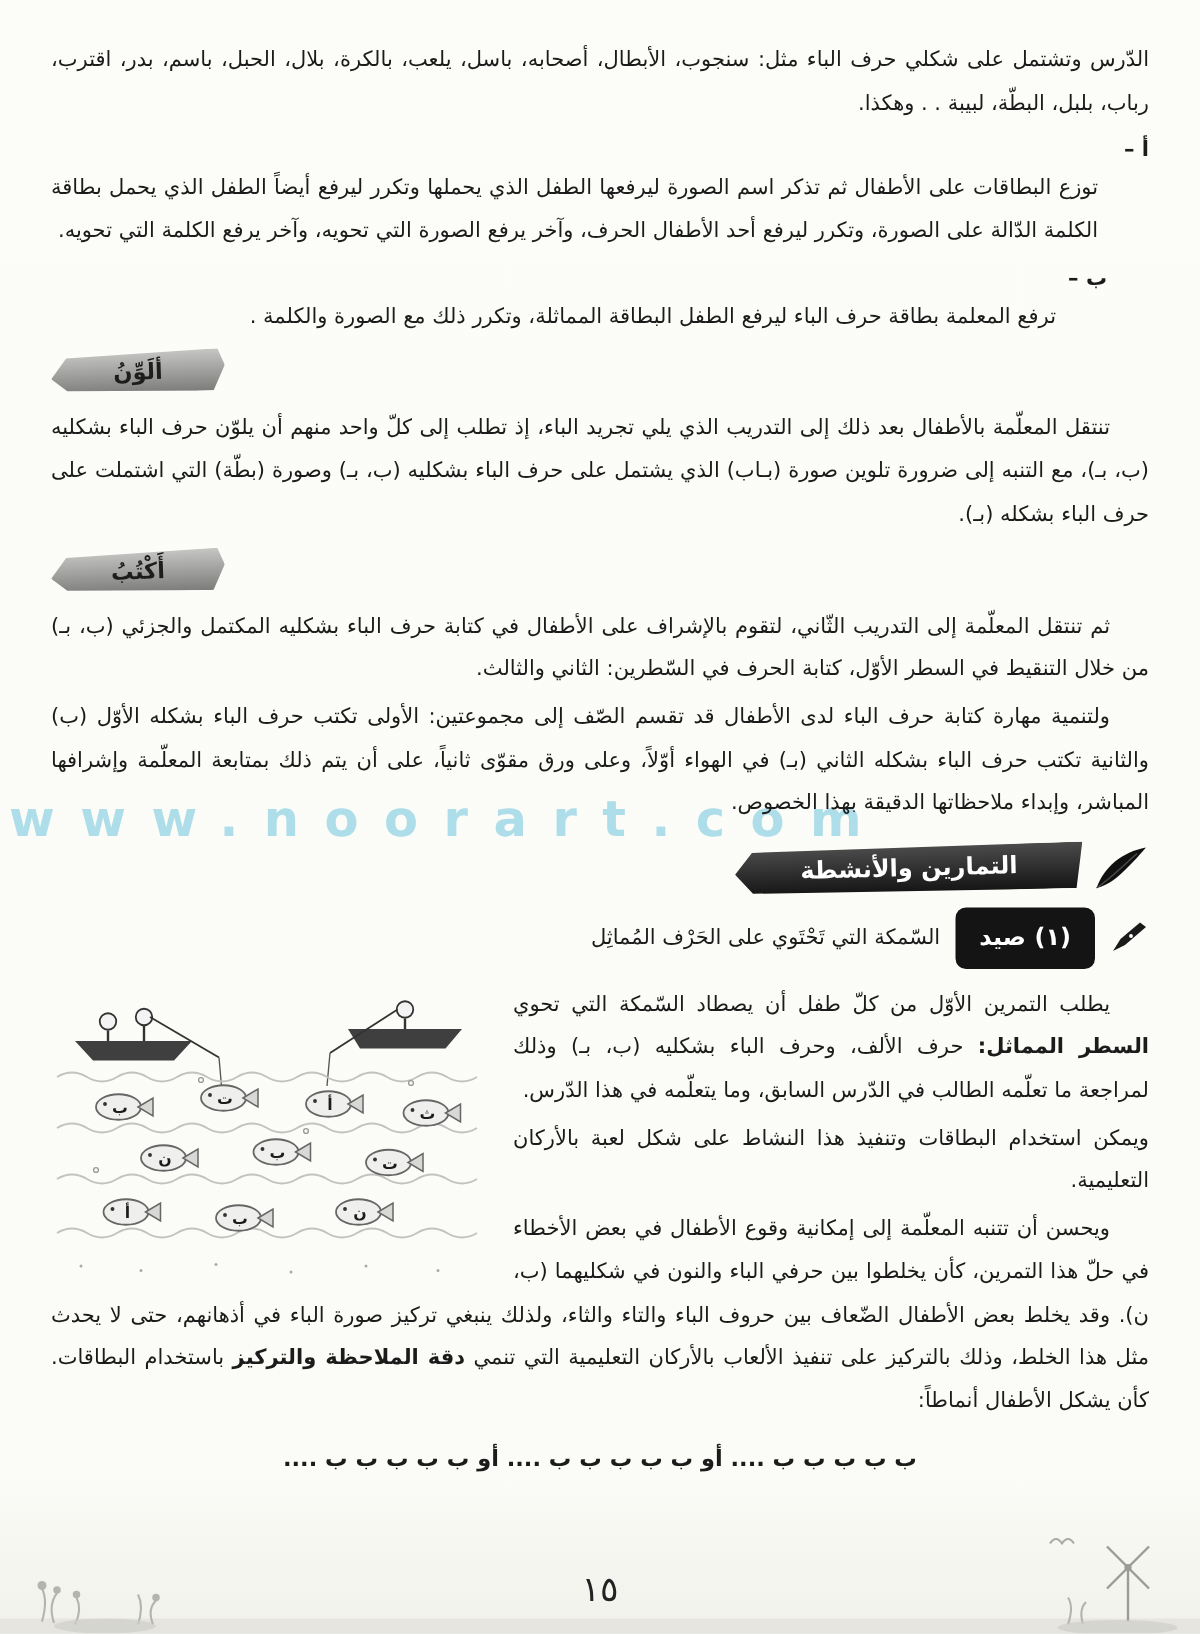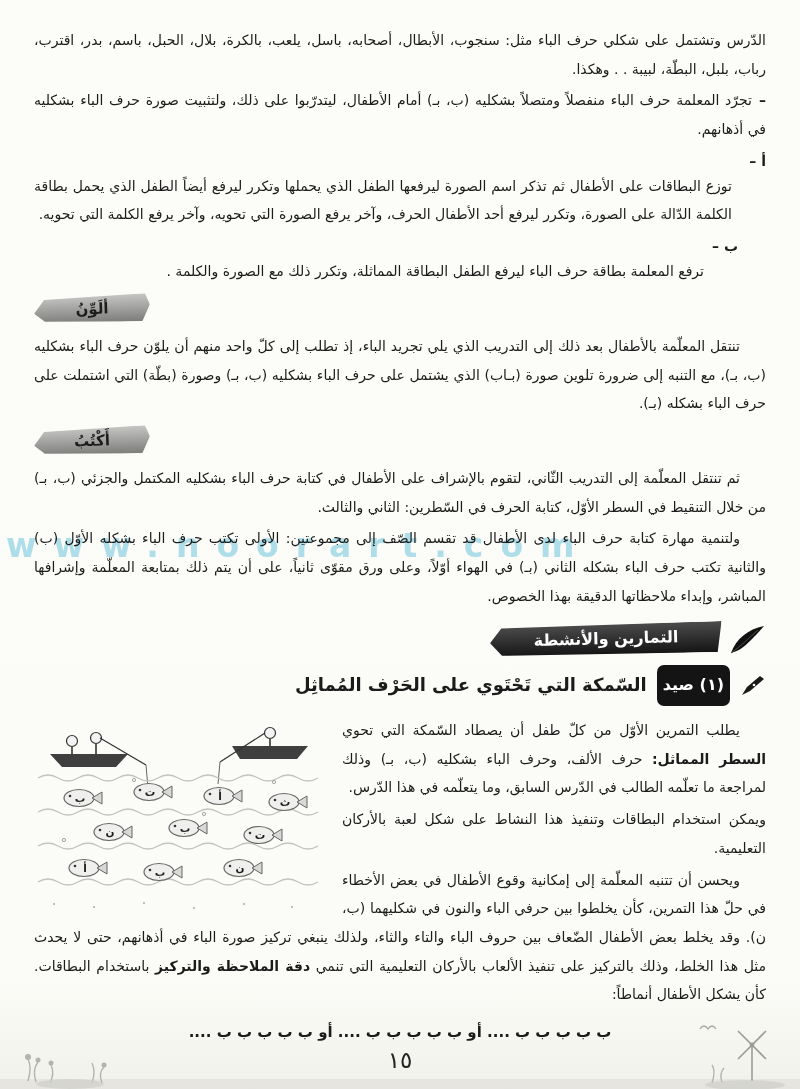--- a/index.html
+++ b/index.html
@@ -44,22 +44,22 @@
     clip-path:polygon(0% 52%,5% 6%,100% 0%,98% 100%,5% 94%);
     display:flex;align-items:center;justify-content:center;
     transform:rotate(-1.5deg);
   }
   .ex-banner span{color:#fff;font-weight:bold;font-size:16px;}
   .feather{display:inline-flex;}
 
   .ex-title-row{display:flex;align-items:center;gap:10px;margin:4px 0 10px 0;}
   .pen-icon{display:inline-flex;}
   .title-badge{background:#141414;color:#fff;font-weight:bold;font-size:16px;
-    padding:4px 6px;border-radius:7px;}
-  .title-rest{font-weight:bold;font-size:18px;}
+    padding:4px 16px;border-radius:7px;}
+  .title-rest{font-weight:normal;font-size:14px;}
 
   .pond{float:left;width:292px;height:192px;margin:4px 16px 6px 0;}
   .patterns{clear:both;text-align:center;font-weight:bold;letter-spacing:2px;
     margin-top:8px;font-size:15px;}
 
   .page-number{position:absolute;bottom:16px;left:0;right:0;z-index:2;
     text-align:center;font-size:23px;color:#222;}
   .bottom-art{position:absolute;bottom:0;left:0;width:800px;height:90px;z-index:0;
     pointer-events:none;}
 </style>
@@ -67,21 +67,20 @@
 <body>
 
 <div class="page">
 
   <div class="watermark">www.noorart.com</div>
 
   <div class="content">
 
     <p class="para">الدّرس وتشتمل على شكلي حرف الباء مثل: سنجوب، الأبطال، أصحابه، باسل، يلعب، بالكرة، بلال، الحبل، باسم، بدر، اقترب، رباب، بلبل، البطّة، لبيبة . . وهكذا.</p>
 
-    <p class="para"><span class="dash">–</span><span>تجرّد المعلمة حرف الباء منفصلاً ومتصلاً بشكليه (ب، بـ) أمام الأطفال، ليتدرّبوا على ذلك، ولتثبيت صورة حرف الباء بشكليه في أذهانهم.</span></p>
 
 
     <div class="subitem">
       <span class="submarker">أ –</span>
       <span class="subtext">توزع البطاقات على الأطفال ثم تذكر اسم الصورة ليرفعها الطفل الذي يحملها وتكرر ليرفع أيضاً الطفل الذي يحمل بطاقة الكلمة الدّالة على الصورة، وتكرر ليرفع أحد الأطفال الحرف، وآخر يرفع الصورة التي تحويه، وآخر يرفع الكلمة التي تحويه.</span>
     </div>
 
     <div class="subitem deep">
       <span class="submarker">ب –</span>
       <span class="subtext">ترفع المعلمة بطاقة حرف الباء ليرفع الطفل البطاقة المماثلة، وتكرر ذلك مع الصورة والكلمة .</span>

